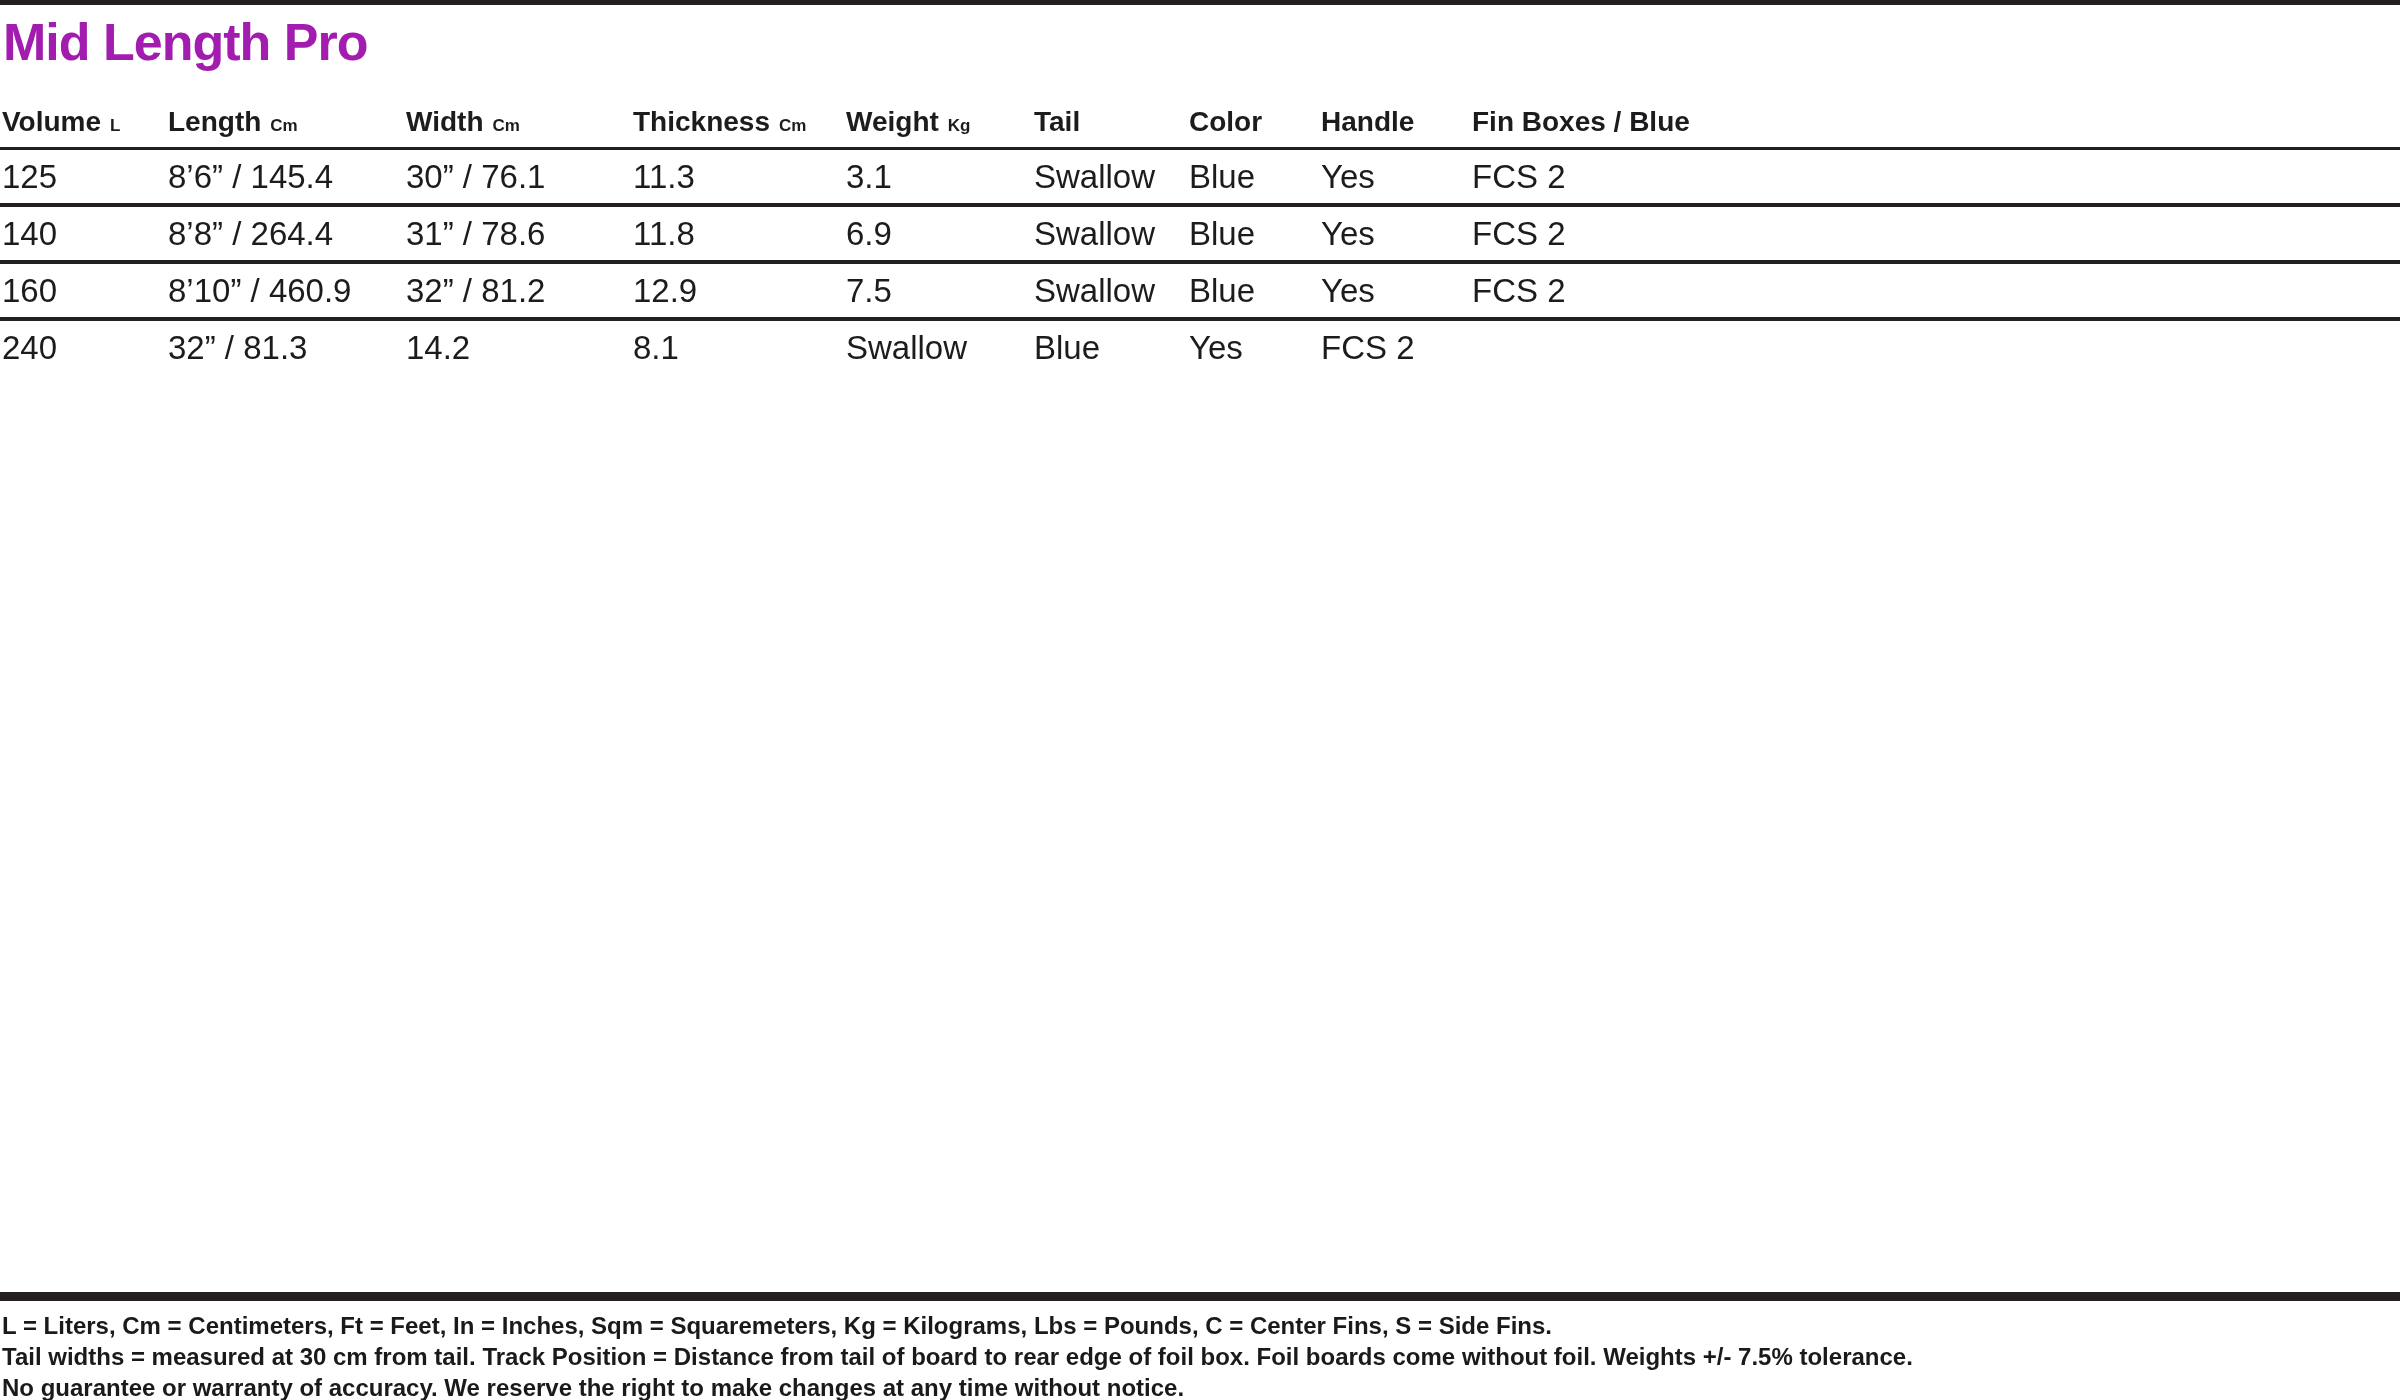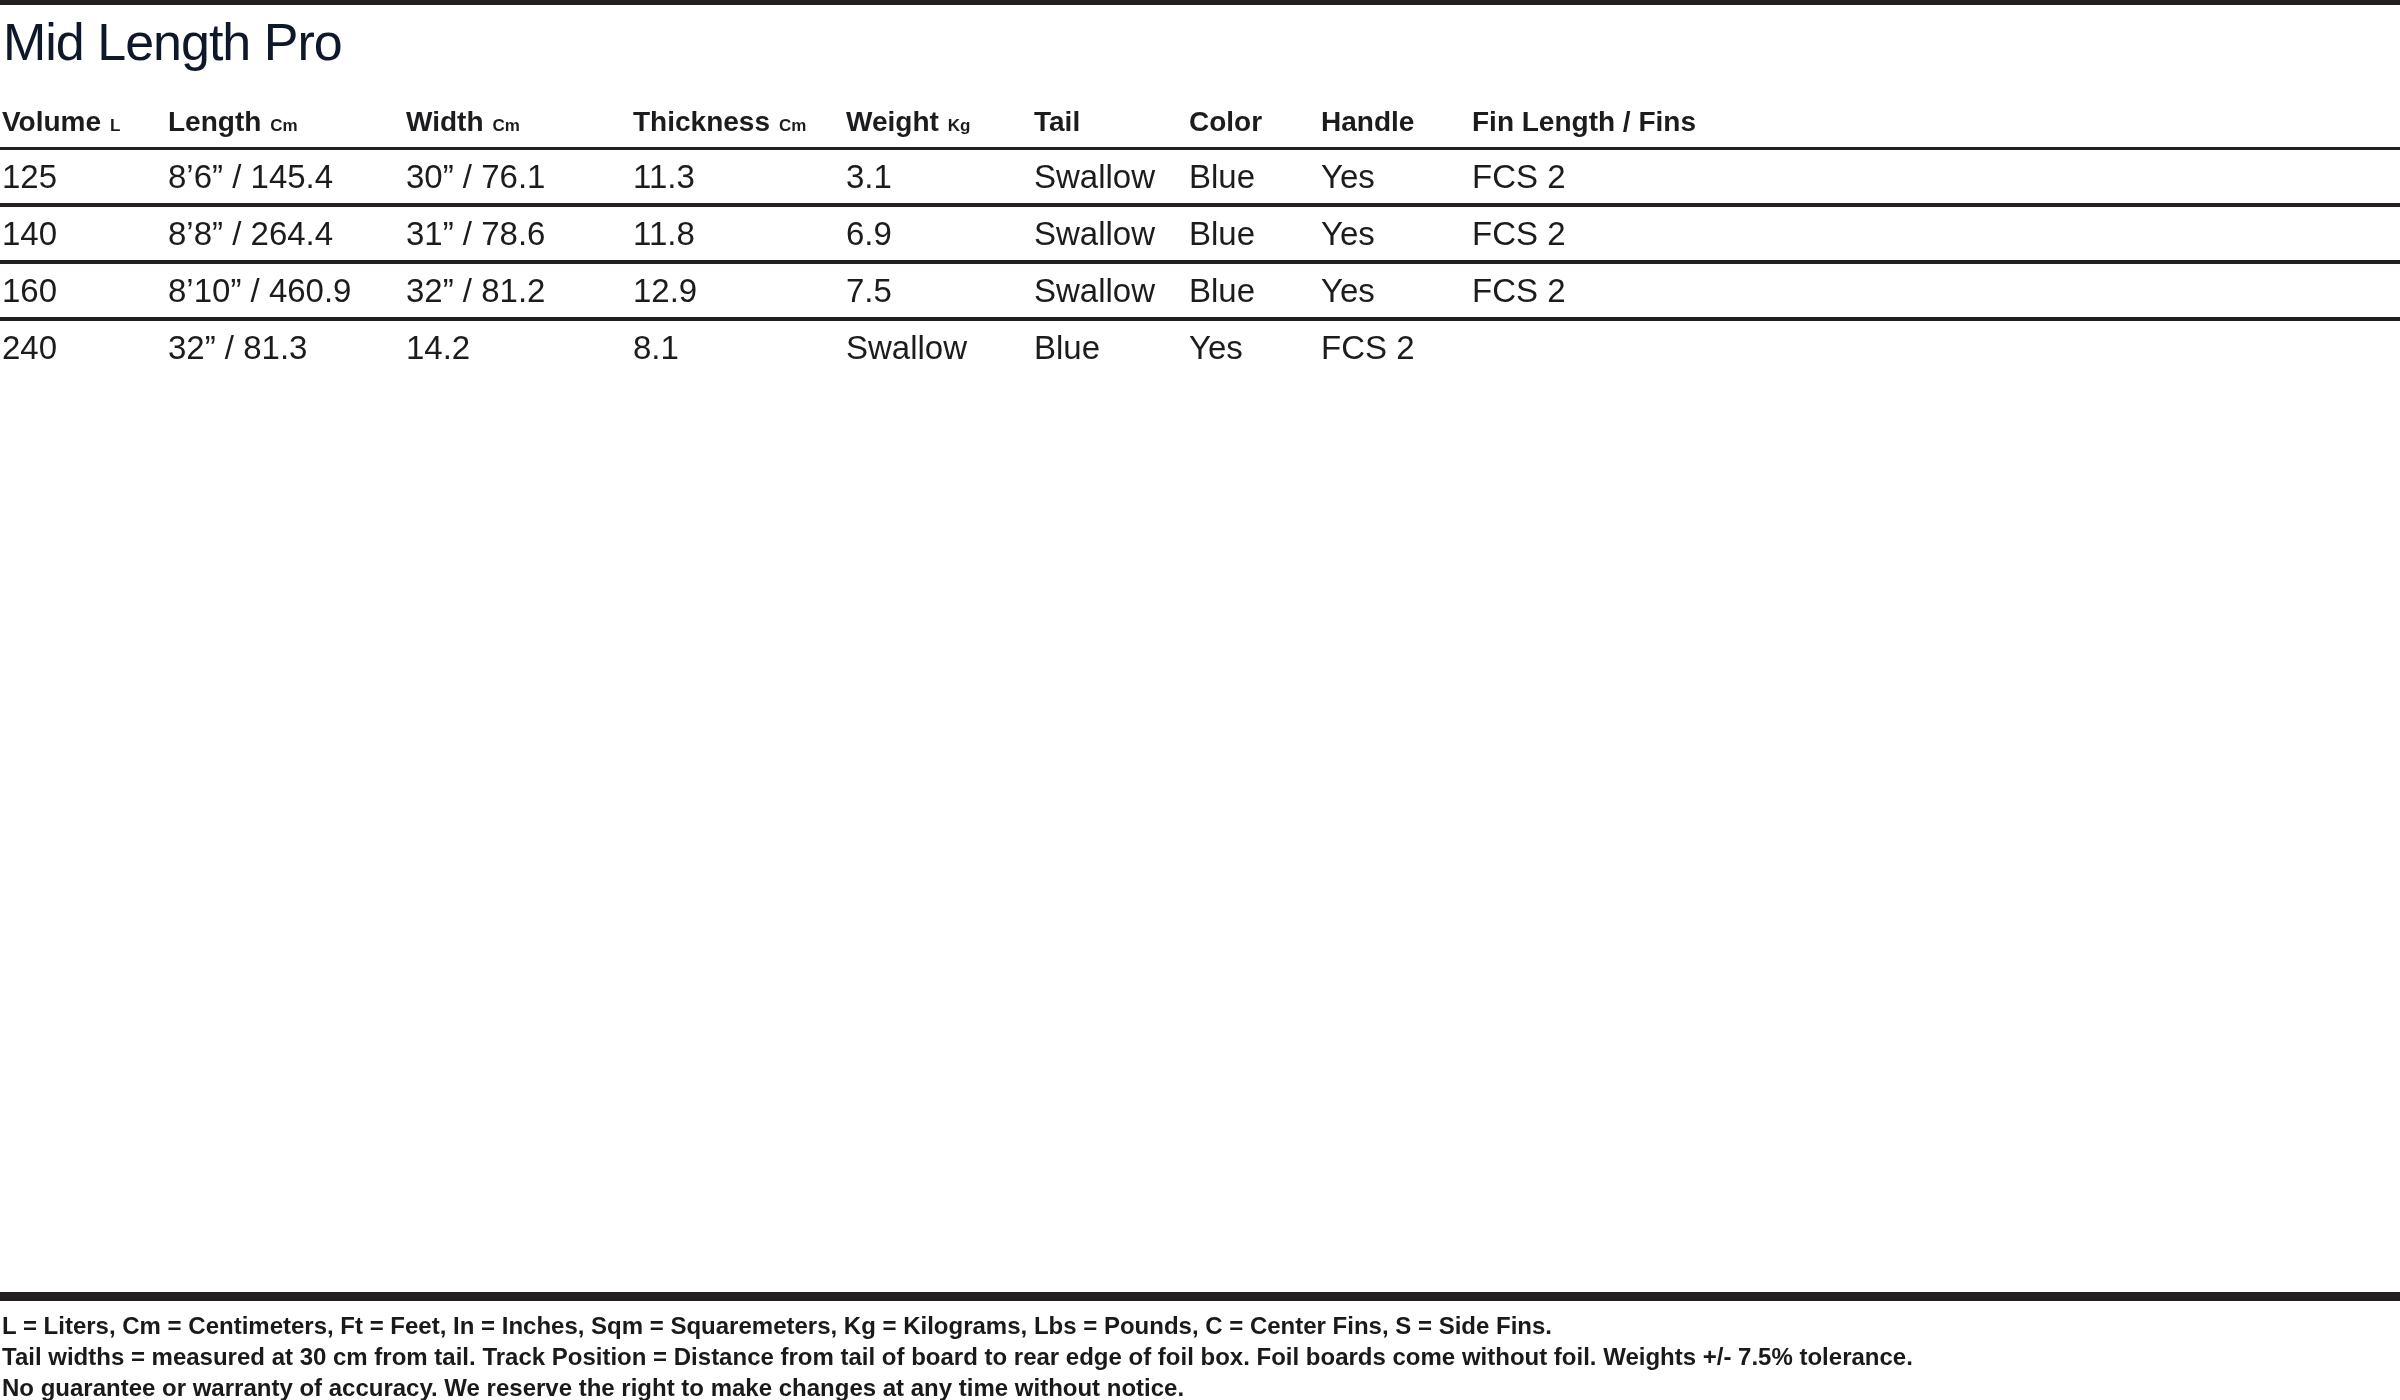--- a/index.html
+++ b/index.html
@@ -10,22 +10,22 @@
     color: #1c1c1e;
   }
 
   .topbar {
     position: absolute; top: 0; left: 0; right: 0;
     height: 5px; background: #231f20;
   }
 
   .page-title {
     position: absolute; top: 12px; left: 3px;
-    font-size: 52px; font-weight: 400; letter-spacing: -1px;
-    color: #0f172a; white-space: nowrap;
+    font-size: 52px; font-weight: 700; letter-spacing: -1px;
+    color: #a21caf; white-space: nowrap;
   }
 
   .grid {
     display: grid;
     grid-template-columns: 166px 238px 227px 213px 188px 155px 132px 151px 1fr;
     padding-left: 2px;
     width: 100%;
   }
 
   .header-row {
@@ -88,21 +88,21 @@
     <div class="hcell">
       <span class="hlabel">Tail</span>
     </div>
     <div class="hcell">
       <span class="hlabel">Color</span>
     </div>
     <div class="hcell">
       <span class="hlabel">Handle</span>
     </div>
     <div class="hcell">
-      <span class="hlabel">Fin Length / Fins</span>
+      <span class="hlabel">Fin Boxes / Blue</span>
     </div>
   </div>
 
 <div class="header-underline"></div>
 
 <div class="table-body">
     <div class="grid data-row with-sep">
       <div class="dcell">125</div>
       <div class="dcell">8’6” / 145.4</div>
       <div class="dcell">30” / 76.1</div>

